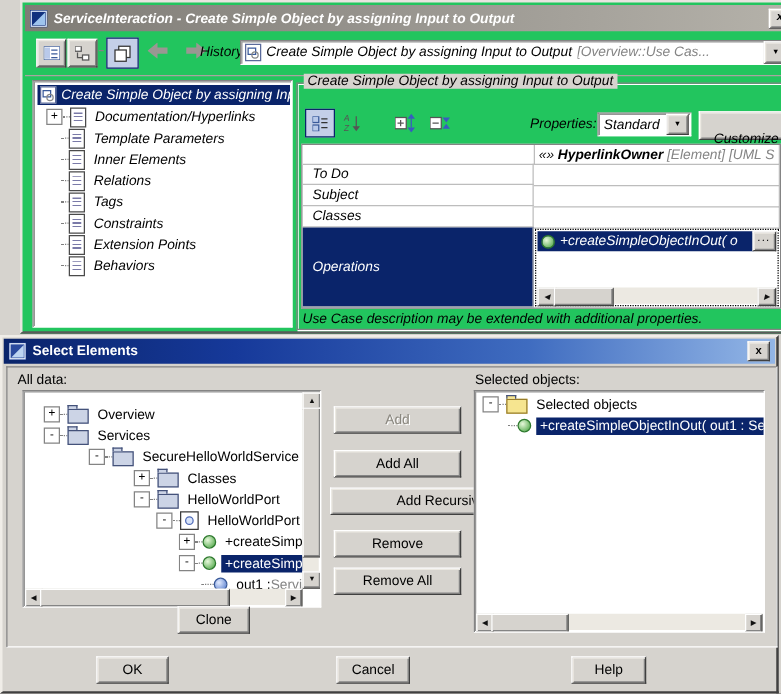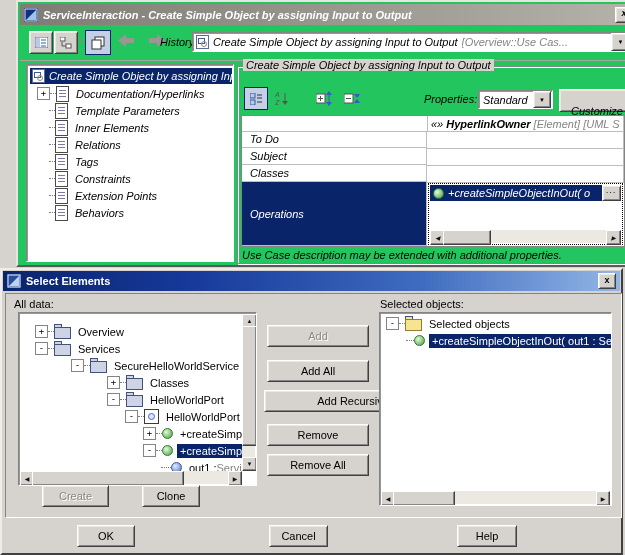--- a/index.html
+++ b/index.html
@@ -395,23 +395,20 @@
         <span class="lbl sel" style="white-space:nowrap;flex:1;">+createSimpleObjectInOut( out1 : Se</span>
       </div>
 
       <div class="abs track" style="left:1px;right:1px;bottom:1px;height:13px;">
         <span class="sbtn lf" style="left:0;top:0;width:12px;height:13px;"></span>
         <span class="sthumb" style="left:12px;top:0;width:60px;height:13px;"></span>
         <span class="sbtn rt" style="right:0;top:0;width:12px;height:13px;"></span>
       </div>
     </div>
 
-    <div class="abs btn3d pbtn disabled" style="left:40px;top:215px;width:65px;height:20px;">
-      <span>Create</span>
-    </div>
     <div class="abs btn3d pbtn" style="left:140px;top:215px;width:56px;height:20px;">
       <span>Clone</span>
     </div>
 
     <div class="abs btn3d pbtn" style="left:75px;top:255px;width:56px;height:20px;">
       <span>OK</span>
     </div>
     <div class="abs btn3d pbtn" style="left:267px;top:255px;width:57px;height:20px;">
       <span>Cancel</span>
     </div>

